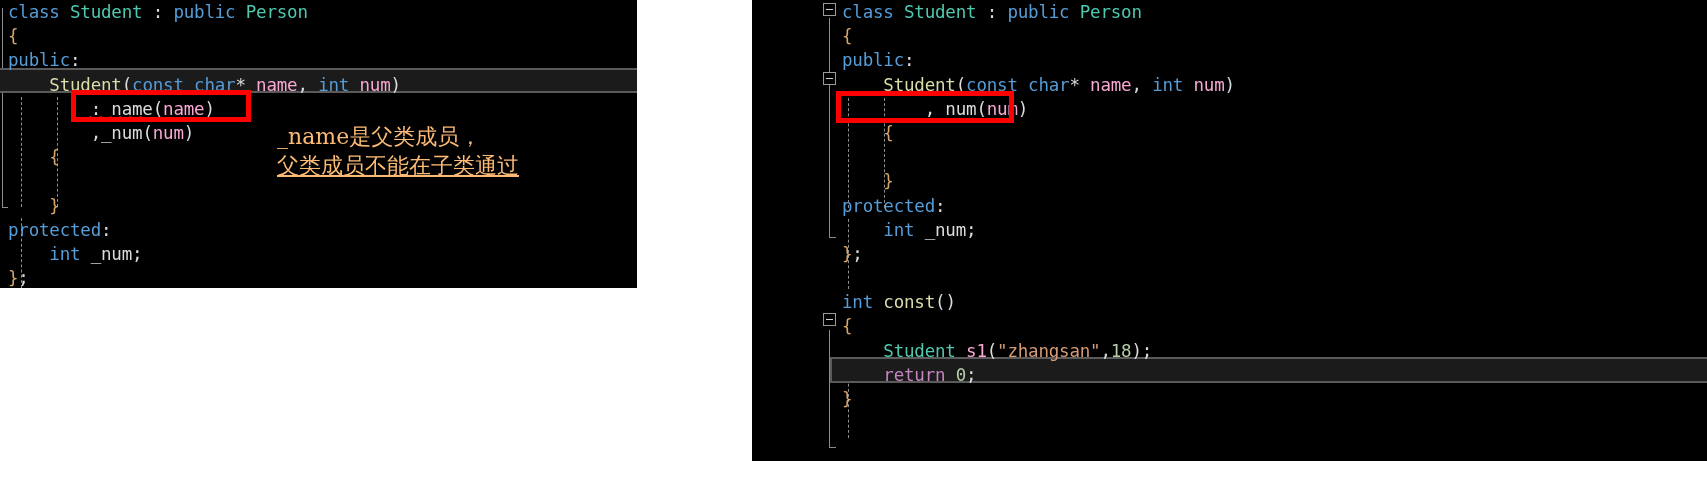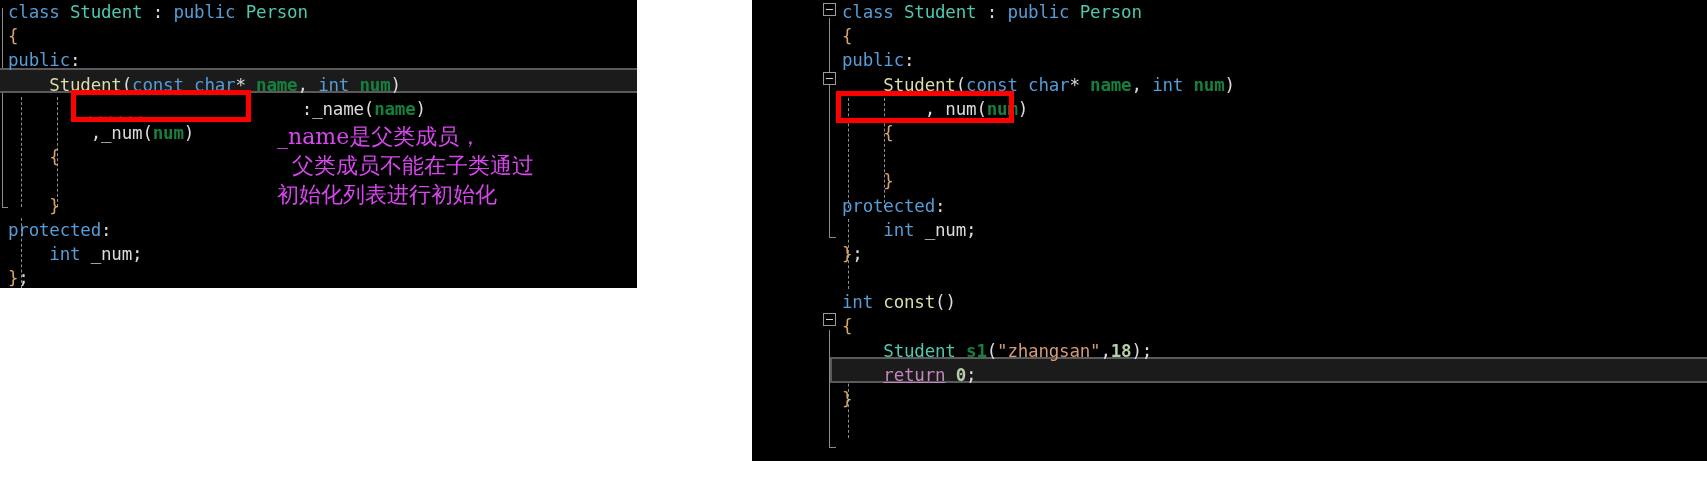--- a/index.html
+++ b/index.html
@@ -73,40 +73,40 @@
     height: 5px;
     background-image:
       repeating-linear-gradient(135deg, #e01b1b 0 1.4px, transparent 1.4px 3px);
     background-size: 6px 5px;
     opacity: .95;
   }
 
   
   .annotation {
     position: absolute;
-    color: #d946ef;
+    color: #fdba74;
     font-family: "DejaVu Serif", "Liberation Serif", serif;
     font-size: 22px;
     line-height: 29px;
     white-space: pre;
     font-weight: 400;
   }
 
   
   .t-key      { color: #569cd6; }   
   .t-type     { color: #4ec9b0; }   
   .t-func     { color: #dcdcaa; }   
   .t-plain    { color: #dcdcdc; }   
-  .t-var      { color: #15803d; font-weight: bold; }   
+  .t-var      { color: #f9a8d4; }   
   .t-member   { color: #dcdcdc; }   
   .t-brace    { color: #d7a56a; }   
   .t-paren    { color: #dcdcdc; }
   .t-str      { color: #d69d74; }   
-  .t-num      { color: #b5cea8; font-weight: bold; }   
-  .t-ctrl     { color: #c586c0; text-decoration: underline; }   
+  .t-num      { color: #b5cea8; }   
+  .t-ctrl     { color: #c586c0; }   
   .t-white    { color: #dcdcdc; }
 </style>
 </head>
 <body>
 <div id="root">
 
 <div class="editor" id="left-editor" style="left:0; top:0; width:637px; height:288px;">
 
   <div class="vline-solid" style="left:2px; top:8px; width:1px; height:200px;"></div>
   <div class="vline-corner" style="left:2px; top:200px; width:6px; height:8px;"></div>
@@ -117,39 +117,38 @@
 
   <div style="position:absolute; left:-6px; top:71px; width:9px; height:13px; border:1px solid #9a9a9a; border-left:none; background:#1b1b1b;"></div>
 
   <div class="line-frame" style="left:0px; top:68px; width:637px; height:25px;"></div>
 
   <div id="left-code" style="position:absolute; left:0px; top:0px; width:637px;">
         <div class="code-line" style="padding-left: 8px; top: 0px;"><span class="t-key">class</span><span class="t-white"> </span><span class="t-type">Student</span><span class="t-white"> </span><span class="t-plain">:</span><span class="t-white"> </span><span class="t-key">public</span><span class="t-white"> </span><span class="t-type">Person</span></div>
         <div class="code-line" style="padding-left: 8px; top: 0px;"><span class="t-brace">{</span></div>
         <div class="code-line" style="padding-left: 8px; top: 0px;"><span class="t-key">public</span><span class="t-plain">:</span></div>
         <div class="code-line" style="padding-left: 8px; top: 0px;"><span class="t-white">    </span><span class="t-func">Student</span><span class="t-paren">(</span><span class="t-key">const</span><span class="t-white"> </span><span class="t-key">char</span><span class="t-plain">*</span><span class="t-white"> </span><span class="t-var">name</span><span class="t-plain">,</span><span class="t-white"> </span><span class="t-key">int</span><span class="t-white"> </span><span class="t-var">num</span><span class="t-paren">)</span></div>
-        <div class="code-line" style="padding-left: 8px; top: 0px; text-align: center;"><span class="t-white">        </span><span class="t-plain">:</span><span class="t-member">_name</span><span class="t-paren">(</span><span class="t-var">name</span><span class="t-paren">)</span></div>
+        <div class="code-line" style="padding-left: 8px; top: 0px;"><span class="t-white">        </span><span class="t-plain">:</span><span class="t-member">_name</span><span class="t-paren">(</span><span class="t-var">name</span><span class="t-paren">)</span></div>
         <div class="code-line" style="padding-left: 8px; top: 0px;"><span class="t-white">        </span><span class="t-plain">,</span><span class="t-member">_num</span><span class="t-paren">(</span><span class="t-var">num</span><span class="t-paren">)</span></div>
         <div class="code-line" style="padding-left: 8px; top: 0px;"><span class="t-white">    </span><span class="t-brace">{</span></div>
         <div class="code-line" style="padding-left: 8px; top: 0px;"><span class="t-white"></span></div>
         <div class="code-line" style="padding-left: 8px; top: 0px;"><span class="t-white">    </span><span class="t-brace">}</span></div>
         <div class="code-line" style="padding-left: 8px; top: 0px;"><span class="t-key">protected</span><span class="t-plain">:</span></div>
         <div class="code-line" style="padding-left: 8px; top: 0px;"><span class="t-white">    </span><span class="t-key">int</span><span class="t-white"> </span><span class="t-member">_num</span><span class="t-plain">;</span></div>
         <div class="code-line" style="padding-left: 8px; top: 0px;"><span class="t-brace">}</span><span class="t-plain">;</span></div>
       </div>
 
   <svg class="squiggle" style="left:88px; top:115px; width:58px; height:6px; background:none;" viewBox="0 0 58 6" preserveAspectRatio="none">
     <path d="M0,4 Q2.5,0 5,4 T10,4 T15,4 T20,4 T25,4 T30,4 T35,4 T40,4 T45,4 T50,4 T55,4" fill="none" stroke="#e02020" stroke-width="1.6"></path>
   </svg>
 
   <div class="red-box" style="left:71px; top:90px; width:180px; height:32px;"></div>
 
   <div class="annotation" style="left:277px; top:122px;">_name是父类成员，</div>
-  <div class="annotation" style="left:292px; top:151px;">父类成员不能在子类通过</div>
-  <div class="annotation" style="left:277px; top:180px;">初始化列表进行初始化</div>
+  <div class="annotation" style="left:277px; top:151px;text-decoration:underline;">父类成员不能在子类通过</div>
 </div>
 
 <div class="editor" id="right-editor" style="left:752px; top:0; width:955px; height:461px;">
 
   <div style="position:absolute; left:0; top:0; width:70px; height:461px; background:#000;"></div>
 
   <div class="vline-solid" style="left:77px; top:18px; height:210px;"></div>
   <div class="vline-corner" style="left:77px; top:228px; width:7px; height:10px;"></div>
 
   <div class="vline-solid" style="left:77px; top:330px; height:108px;"></div>

